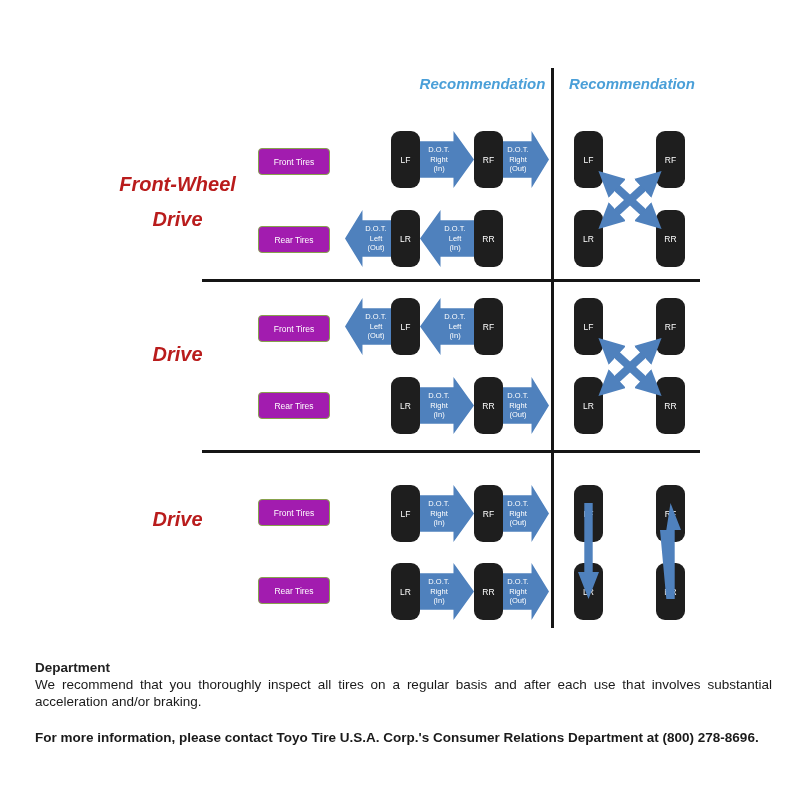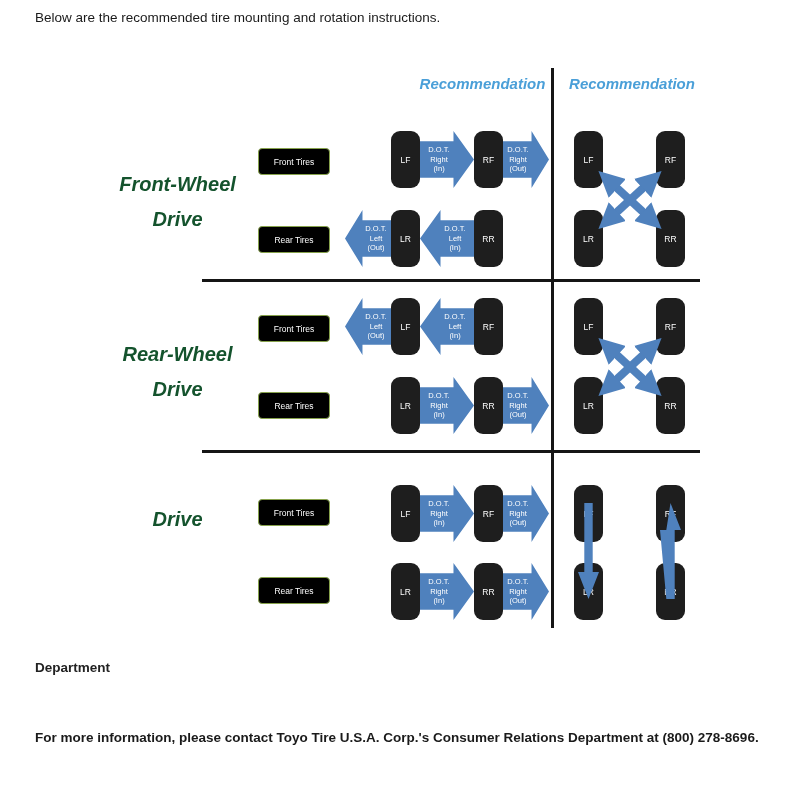--- a/index.html
+++ b/index.html
@@ -5,26 +5,26 @@
   * { margin:0; padding:0; box-sizing:border-box; }
   html,body { background:#ffffff; }
   body { font-family:"Liberation Sans", sans-serif; color:#222; }
   .page { position:relative; width:800px; height:786px; background:#fff; overflow:hidden; }
 
   .intro { position:absolute; left:35px; top:10px; font-size:13.5px; color:#1a1a1a; }
 
   .col-header { position:absolute; text-align:center; font-size:15px; font-weight:bold; font-style:italic;
                 color:#4a9fd8; line-height:27px; }
   .drive-label { position:absolute; width:165px; text-align:center; font-size:20px; font-weight:bold;
-                 font-style:italic; color:#14532d; line-height:35px; }
+                 font-style:italic; color:#b91c1c; line-height:35px; }
 
   .vline { position:absolute; width:3px; background:#151515; }
   .hline { position:absolute; height:3px; background:#151515; }
 
-  .tire-group { position:absolute; width:72px; height:27px; background:#000000; border:1px solid #87a24c;
+  .tire-group { position:absolute; width:72px; height:27px; background:#a21caf; border:1px solid #87a24c;
                 border-radius:4px; color:#fff; font-size:8.5px; display:flex; align-items:center;
                 justify-content:center; }
 
   .tire { position:absolute; width:29px; height:57px; background:#1e1e1e; border-radius:9px; color:#fff;
           font-size:8.5px; display:flex; align-items:center; justify-content:center; z-index:2; }
 
   .arrow { position:absolute; height:57px; background:#4f81bd; color:#fff; font-size:7.5px; line-height:9.5px;
            display:flex; flex-direction:column; align-items:center; justify-content:center; text-align:center;
            z-index:1; }
   .arrow span { display:block; }
@@ -39,39 +39,37 @@
 
   .footer-title { position:absolute; font-size:13.5px; font-weight:bold; }
   .footer-body  { position:absolute; font-size:13.5px; line-height:16.5px; text-align:justify; color:#1a1a1a; }
   .bold { font-weight:bold; }
 </style>
 </head>
 <body>
 
 <div class="page">
 
-  <div class="intro">Below are the recommended tire mounting and rotation instructions.</div>
 
   <div class="col-header" style="left:405px;top:70px;width:155px">
     <div>Recommendation</div>
   </div>
   <div class="col-header" style="left:558px;top:70px;width:148px">
     <div>Recommendation</div>
   </div>
 
   <div class="vline" style="left:551px;top:68px;height:560px"></div>
   <div class="hline" style="left:202px;top:279px;width:498px"></div>
   <div class="hline" style="left:202px;top:450px;width:498px"></div>
 
   <div class="drive-label" style="left:95px;top:167px">
     <div>Front-Wheel</div>
     <div>Drive</div>
   </div>
   <div class="drive-label" style="left:95px;top:337px">
-    <div>Rear-Wheel</div>
     <div>Drive</div>
   </div>
   <div class="drive-label" style="left:95px;top:502px">
     <div>Drive</div>
   </div>
 
   <div class="tire-group" style="left:258px;top:148px">Front Tires</div>
   <div class="tire-group" style="left:258px;top:226px">Rear Tires</div>
   <div class="tire-group" style="left:258px;top:315px">Front Tires</div>
   <div class="tire-group" style="left:258px;top:392px">Rear Tires</div>
@@ -182,15 +180,16 @@
   </div>
 
   <div class="tire" style="left:574px;top:485px">LF</div>
   <div class="tire" style="left:656px;top:485px">RF</div>
   <div class="tire" style="left:574px;top:563px">LR</div>
   <div class="tire" style="left:656px;top:563px">RR</div>
   <div class="varrow varrow-down" style="left:578px;top:503px"></div>
   <div class="varrow varrow-up" style="left:660px;top:503px"></div>
 
   <div class="footer-title" style="left:35px;top:660px">Department</div>
+  <p class="footer-body" style="left:35px;top:677px;width:737px">We recommend that you thoroughly inspect all tires on a regular basis and after each use that involves substantial acceleration and/or braking.</p>
   <p class="footer-body bold" style="left:35px;top:730px;width:737px">For more information, please contact Toyo Tire U.S.A. Corp.'s Consumer Relations Department at (800) 278-8696.</p>
 
 </div>
 
 </body></html>

